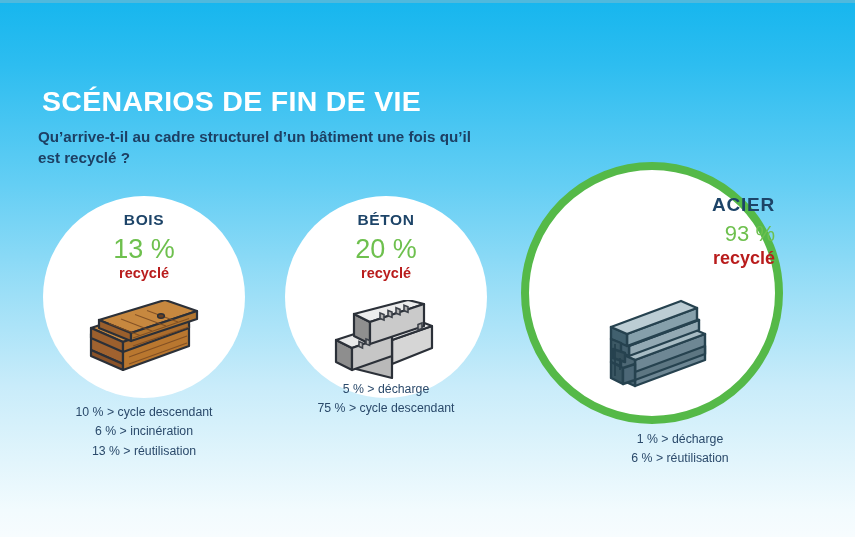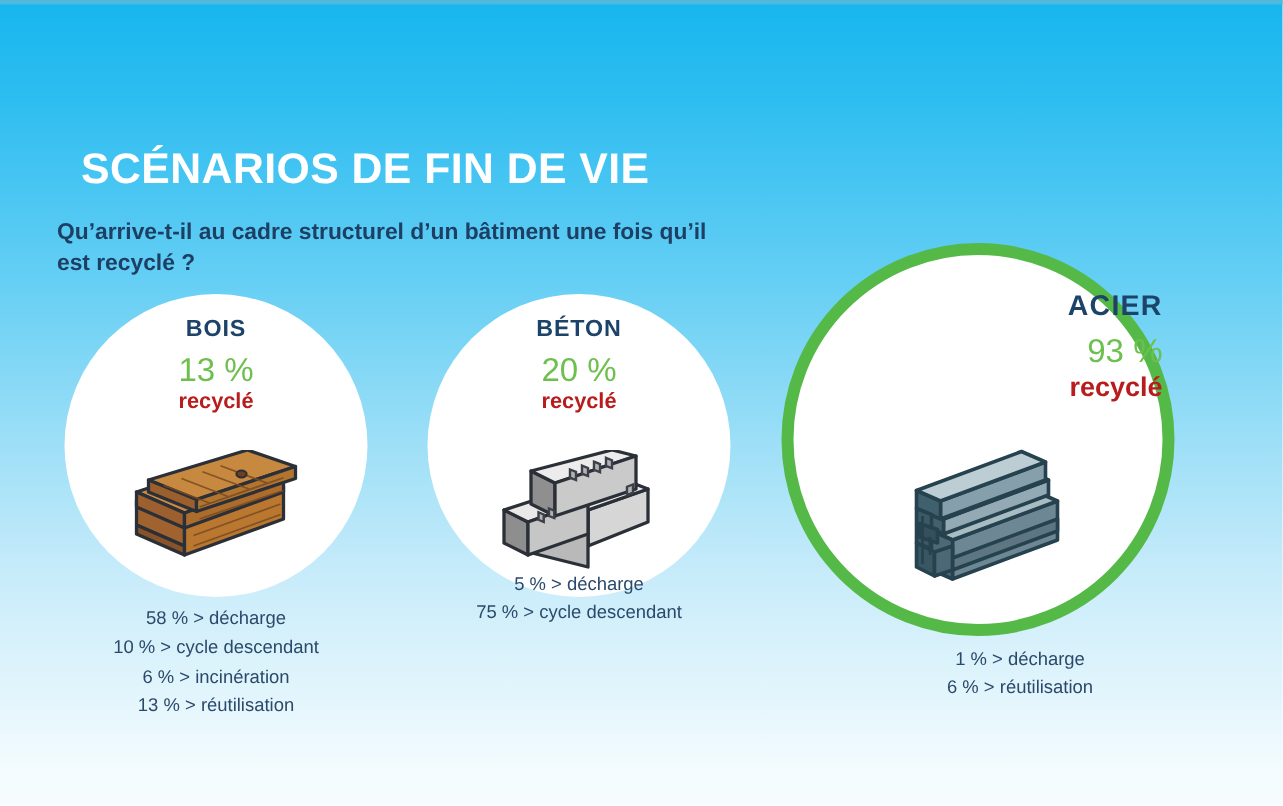--- a/index.html
+++ b/index.html
@@ -20,21 +20,21 @@
       #f7fcfe 100%);
   }
   .top-rule{
     position:absolute;left:0;top:0;width:855px;height:3px;
     background:#4fb9dd;
   }
 
   
   .header{position:absolute;left:38px;top:82px;width:520px;}
   .title{
-    margin:16px;font-size:28.5px;font-weight:bold;color:#ffffff;
+    margin:4px;font-size:28.5px;font-weight:bold;color:#ffffff;
     letter-spacing:0.3px;line-height:1.1;
   }
   .subtitle{
     margin:10px 0 0 0;font-size:15.2px;font-weight:bold;
     color:#1d3f63;line-height:1.35;max-width:455px;
   }
 
   
   .circle{
     position:absolute;border-radius:50%;background:#ffffff;
@@ -55,21 +55,21 @@
   .circle.small .c-inner{top:16px;}
   .circle.hero .c-inner{top:25px;align-items:flex-end;}
 
   .mat-label{
     font-weight:bold;color:#1d4468;letter-spacing:0.6px;
     font-size:15.5px;line-height:1;
   }
   .circle.hero .mat-label{font-size:19px;letter-spacing:0.8px;}
 
   .mat-pct{
-    color:#6ec04e;font-size:22px;line-height:1.05;margin-top:7px;
+    color:#6ec04e;font-size:27px;line-height:1.05;margin-top:7px;
     font-weight:400;
   }
   .circle.hero .mat-pct{font-size:22px;margin-top:8px;}
 
   .mat-rec{
     color:#b91c1c;font-size:14.5px;font-weight:bold;margin-top:2px;
   }
   .circle.hero .mat-rec{font-size:18px;margin-top:3px;}
 
   .icon-wrap{
@@ -205,21 +205,20 @@
         </g>
         <g stroke="#26424f" stroke-width="1.8" fill="none">
           <path d="M26,46 L26,78"></path>
           <path d="M31,60 L31,72"></path>
         </g>
       </svg>
     </div>
   </div>
 
   <div id="stats-bois" class="stats">
-    <div>58 % &gt; décharge</div>
     <div>10 % &gt; cycle descendant</div>
     <div>6 % &gt; incinération</div>
     <div>13 % &gt; réutilisation</div>
   </div>
 
   <div id="stats-beton" class="stats">
     <div>5 % &gt; décharge</div>
     <div>75 % &gt; cycle descendant</div>
   </div>
 

